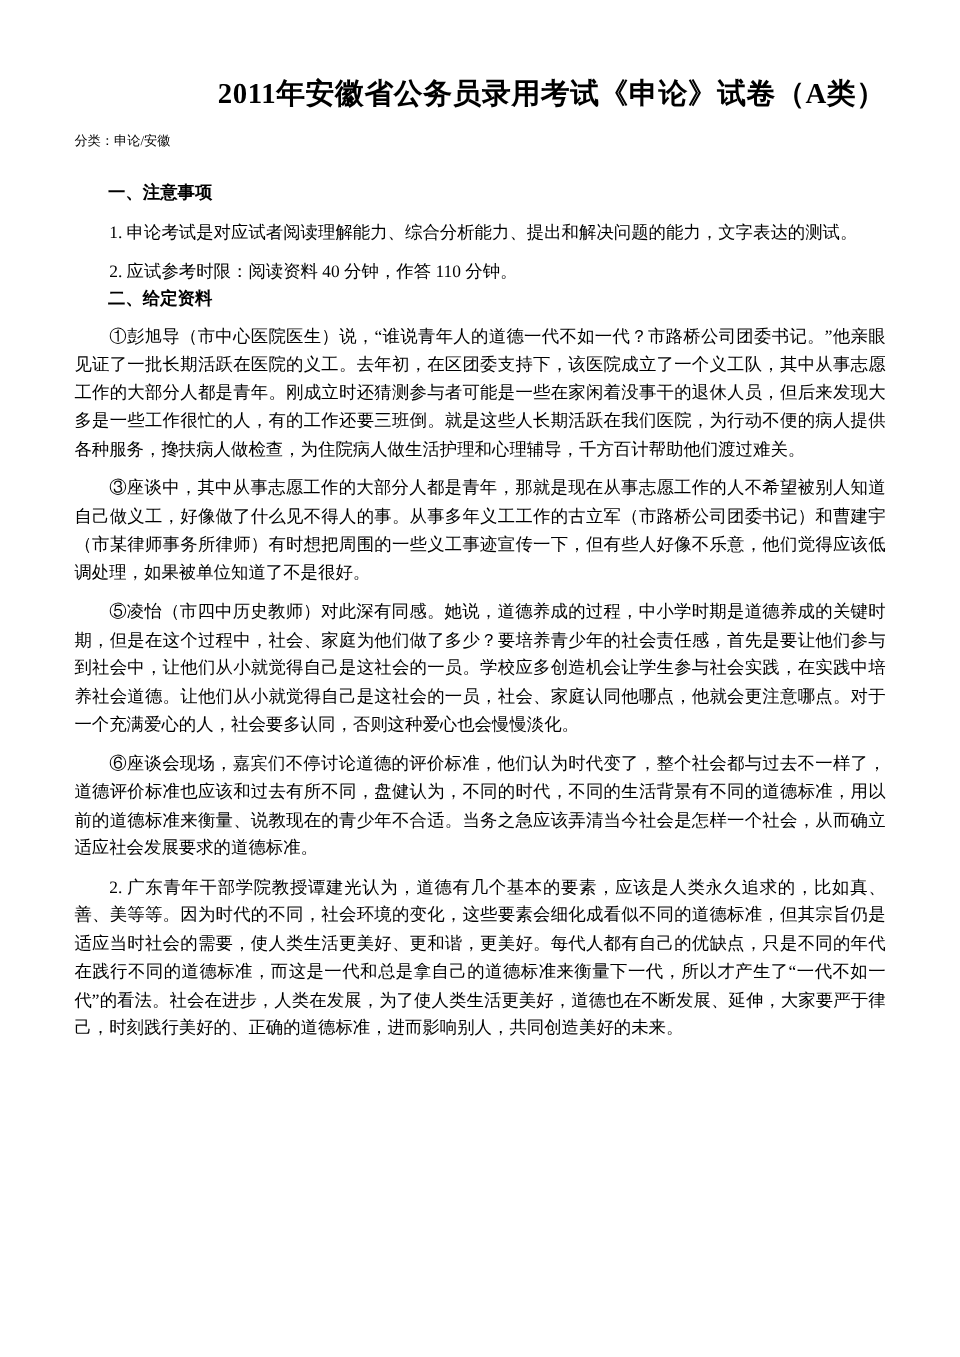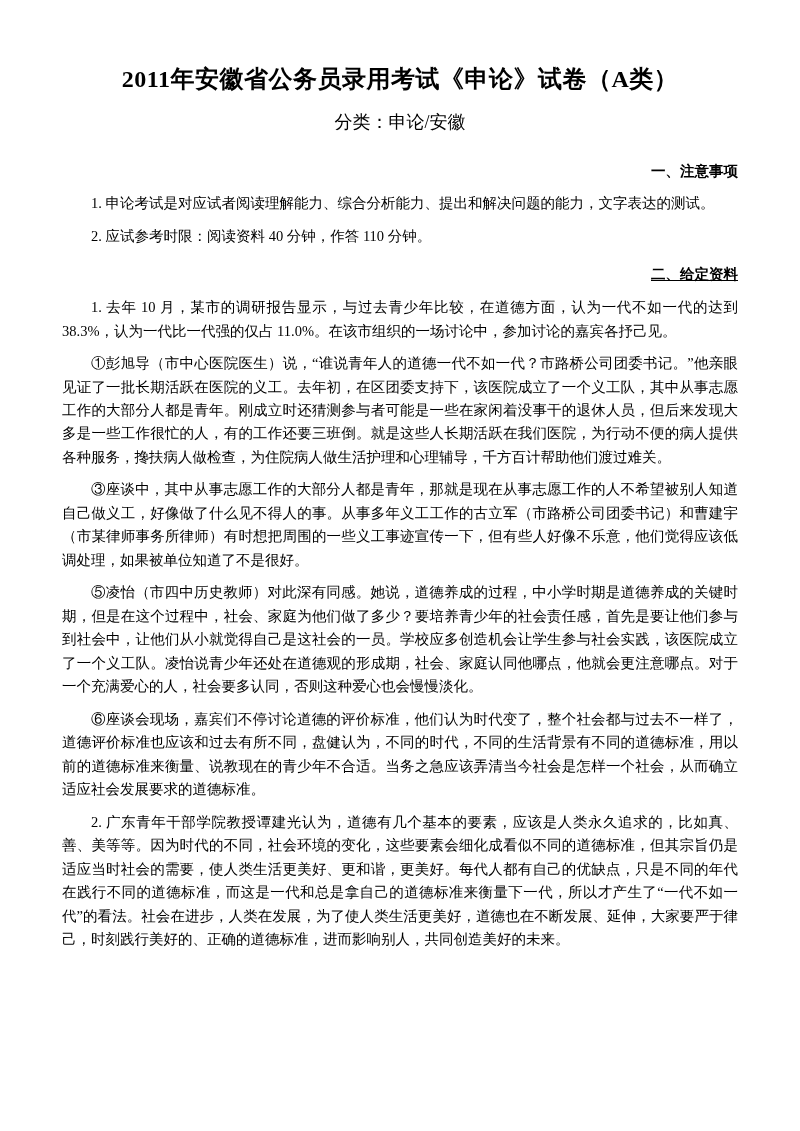--- a/index.html
+++ b/index.html
@@ -15,44 +15,42 @@
     position: relative;
   }
   .page {
     width: 800px;
     min-height: 1131px;
     box-sizing: border-box;
     padding: 52px 62px 40px 62px;
     position: relative;
   }
   .doc-title {
-    text-align: center;
+    text-align: right;
     font-size: 24px;
     font-weight: bold;
     letter-spacing: 0.5px;
     margin: 12px 0 0 0;
     line-height: 1.3;
   }
   .doc-subtitle {
-    text-align: center;
-    font-size: 18px;
+    text-align: left;
+    font-size: 11px;
     margin: 16px 0 0 0;
     line-height: 1.3;
   }
   .section-heading {
     font-size: 14.5px;
     font-weight: bold;
     margin: 26px 0 0 0;
     text-indent: 28px;
     line-height: 1.5;
-    text-align: right;
   }
   .section-heading.tight {
-    margin-top: 16px;
-    text-decoration: underline;
+    margin-top: 0;
   }
   p.para {
     font-size: 14.5px;
     line-height: 1.62;
     margin: 9px 0 0 0;
     text-indent: 29px;
     text-align: justify;
     text-justify: inter-ideograph;
   }
   p.para.first-after-heading {
@@ -65,20 +63,19 @@
 <div class="page">
 
   <h1 class="doc-title">2011年安徽省公务员录用考试《申论》试卷（A类）</h1>
   <div class="doc-subtitle">分类：申论/安徽</div>
 
   <h2 class="section-heading">一、注意事项</h2>
   <p class="para first-after-heading">1. 申论考试是对应试者阅读理解能力、综合分析能力、提出和解决问题的能力，文字表达的测试。</p>
   <p class="para">2. 应试参考时限：阅读资料 40 分钟，作答 110 分钟。</p>
 
   <h2 class="section-heading tight">二、给定资料</h2>
-  <p class="para first-after-heading">1. 去年 10 月，某市的调研报告显示，与过去青少年比较，在道德方面，认为一代不如一代的达到 38.3%，认为一代比一代强的仅占 11.0%。在该市组织的一场讨论中，参加讨论的嘉宾各抒己见。</p>
   <p class="para">①彭旭导（市中心医院医生）说，“谁说青年人的道德一代不如一代？市路桥公司团委书记。”他亲眼见证了一批长期活跃在医院的义工。去年初，在区团委支持下，该医院成立了一个义工队，其中从事志愿工作的大部分人都是青年。刚成立时还猜测参与者可能是一些在家闲着没事干的退休人员，但后来发现大多是一些工作很忙的人，有的工作还要三班倒。就是这些人长期活跃在我们医院，为行动不便的病人提供各种服务，搀扶病人做检查，为住院病人做生活护理和心理辅导，千方百计帮助他们渡过难关。</p>
   <p class="para">③座谈中，其中从事志愿工作的大部分人都是青年，那就是现在从事志愿工作的人不希望被别人知道自己做义工，好像做了什么见不得人的事。从事多年义工工作的古立军（市路桥公司团委书记）和曹建宇（市某律师事务所律师）有时想把周围的一些义工事迹宣传一下，但有些人好像不乐意，他们觉得应该低调处理，如果被单位知道了不是很好。</p>
-  <p class="para">⑤凌怡（市四中历史教师）对此深有同感。她说，道德养成的过程，中小学时期是道德养成的关键时期，但是在这个过程中，社会、家庭为他们做了多少？要培养青少年的社会责任感，首先是要让他们参与到社会中，让他们从小就觉得自己是这社会的一员。学校应多创造机会让学生参与社会实践，该医院成立了一个义工队。凌怡说青少年还处在道德观的形成期，社会、家庭认同他哪点，他就会更注意哪点。对于一个充满爱心的人，社会要多认同，否则这种爱心也会慢慢淡化。</p>
+  <p class="para">⑤凌怡（市四中历史教师）对此深有同感。她说，道德养成的过程，中小学时期是道德养成的关键时期，但是在这个过程中，社会、家庭为他们做了多少？要培养青少年的社会责任感，首先是要让他们参与到社会中，让他们从小就觉得自己是这社会的一员。学校应多创造机会让学生参与社会实践，在实践中培养社会道德。让他们从小就觉得自己是这社会的一员，社会、家庭认同他哪点，他就会更注意哪点。对于一个充满爱心的人，社会要多认同，否则这种爱心也会慢慢淡化。</p>
   <p class="para">⑥座谈会现场，嘉宾们不停讨论道德的评价标准，他们认为时代变了，整个社会都与过去不一样了，道德评价标准也应该和过去有所不同，盘健认为，不同的时代，不同的生活背景有不同的道德标准，用以前的道德标准来衡量、说教现在的青少年不合适。当务之急应该弄清当今社会是怎样一个社会，从而确立适应社会发展要求的道德标准。</p>
   <p class="para">2. 广东青年干部学院教授谭建光认为，道德有几个基本的要素，应该是人类永久追求的，比如真、善、美等等。因为时代的不同，社会环境的变化，这些要素会细化成看似不同的道德标准，但其宗旨仍是适应当时社会的需要，使人类生活更美好、更和谐，更美好。每代人都有自己的优缺点，只是不同的年代在践行不同的道德标准，而这是一代和总是拿自己的道德标准来衡量下一代，所以才产生了“一代不如一代”的看法。社会在进步，人类在发展，为了使人类生活更美好，道德也在不断发展、延伸，大家要严于律己，时刻践行美好的、正确的道德标准，进而影响别人，共同创造美好的未来。</p>
 
 </div>
 
 </body></html>

